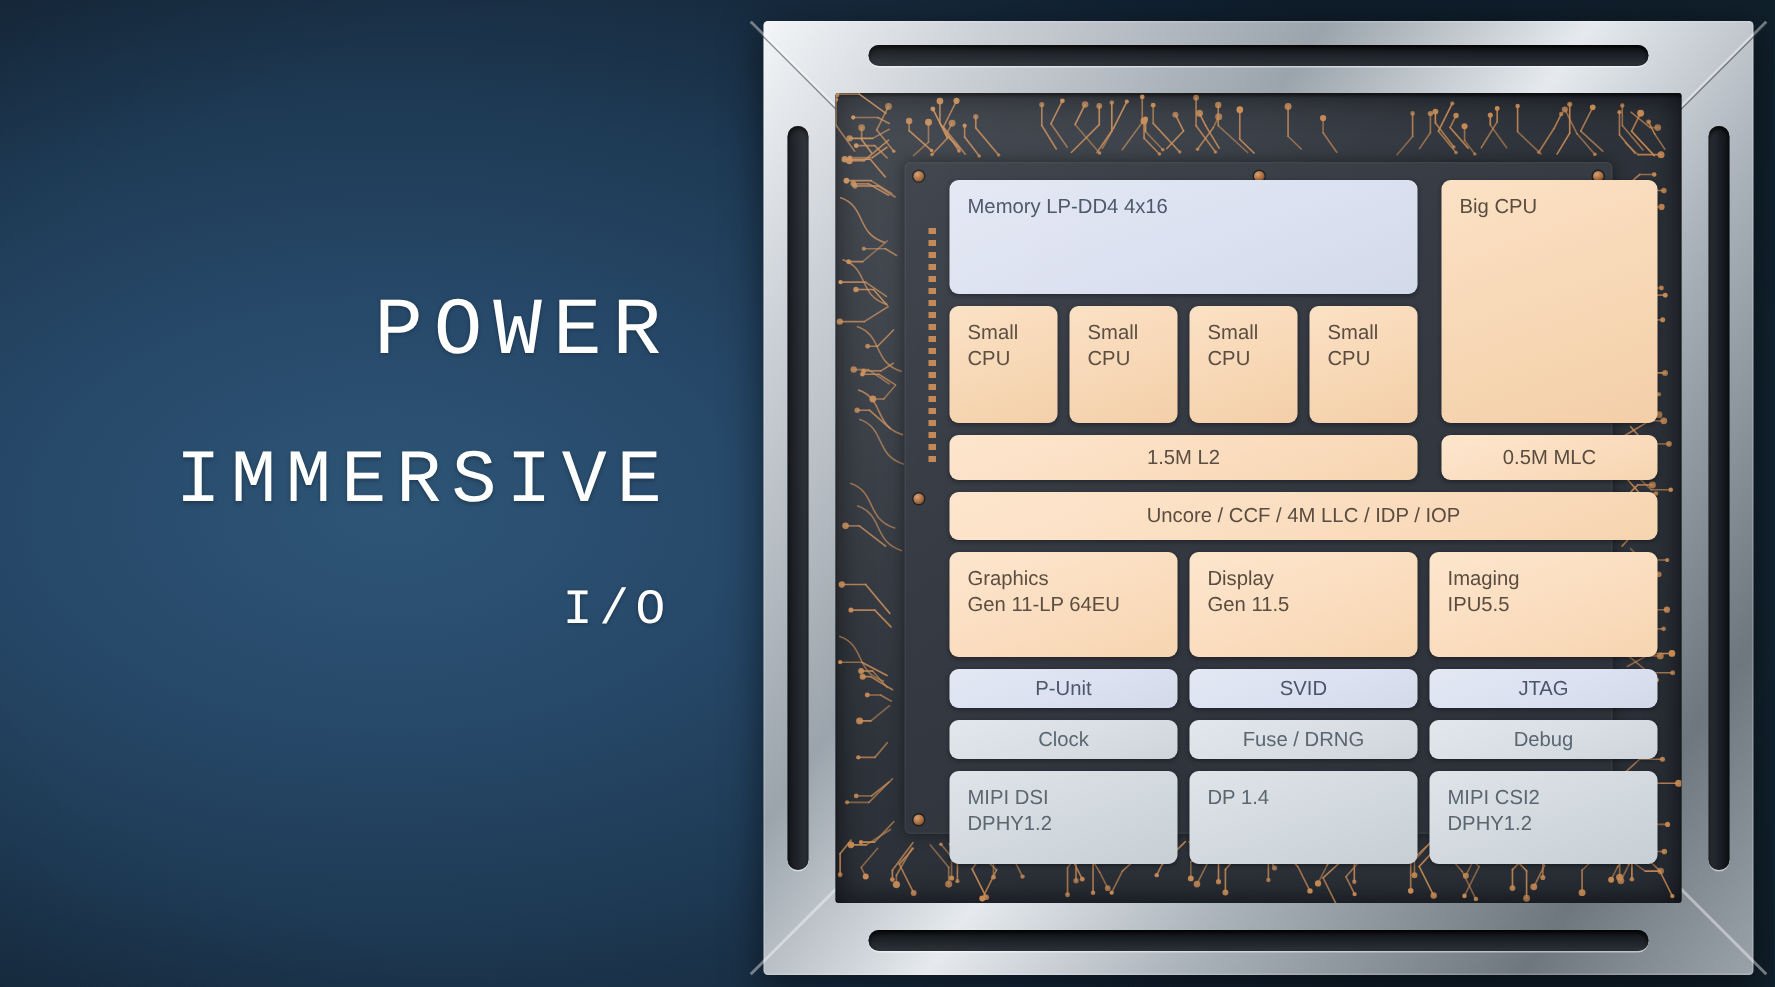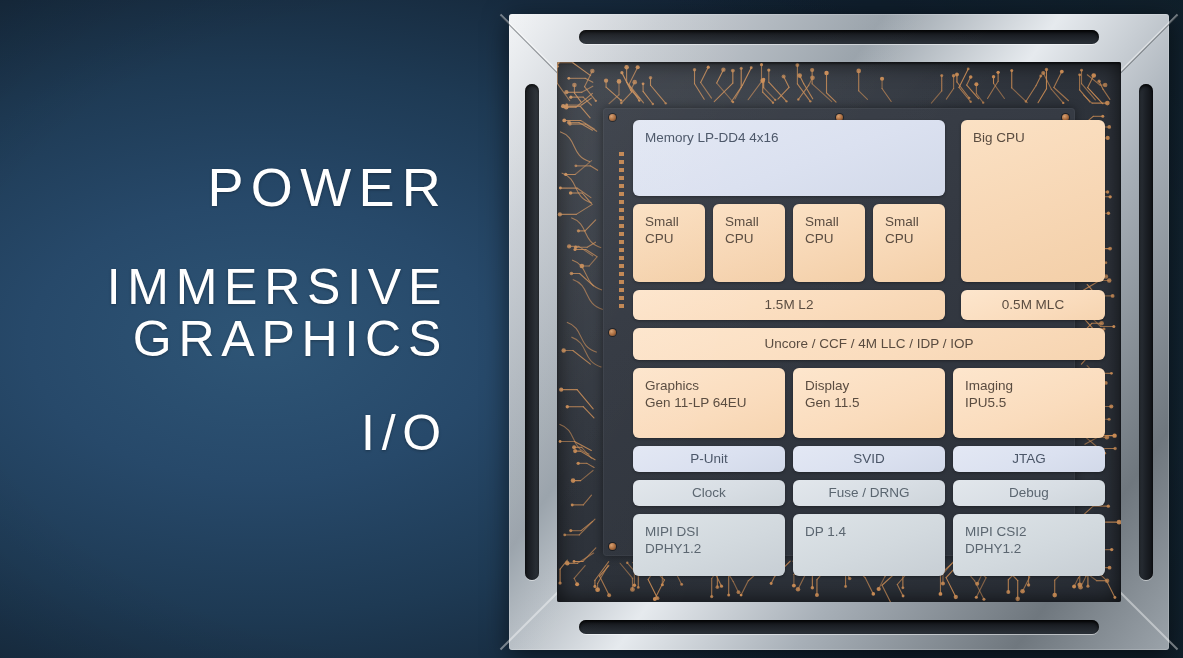--- a/index.html
+++ b/index.html
@@ -27,34 +27,35 @@
   }
 
   
   #headings {
     position: absolute;
     left: 0; top: 0;
     width: 460px; height: 658px;
     display: flex; flex-direction: column;
     align-items: flex-end; justify-content: center;
     padding-right: 12px;
+    font-family: Liberation Mono, monospace;
   }
   .head-group { text-align: right; width: 100%; }
   .head-line {
     color: #ffffff;
     font-weight: 300;
     letter-spacing: 0.135em;
     line-height: 1.04;
     text-indent: 0.135em;
     white-space: nowrap;
     text-shadow: 0 1px 3px rgba(0,0,0,0.30);
   }
   .g1 .head-line { font-size: 54px; }
   .g2 .head-line { font-size: 50px; }
-  .g3 .head-line { font-size: 50px; }
+  .g3 .head-line { font-size: 33px; }
   .g4 .head-line { font-size: 50px; color: #d6d7d9; }
   .gap-a { height: 46px; }
   .gap-b { height: 42px; }
   .gap-c { height: 40px; }
 
   
   #chip {
     position: absolute;
     left: 509px; top: 14px;
     width: 660px; height: 636px;
@@ -181,21 +182,20 @@
 <div id="bg-right-fade"></div>
 <div id="bg-vignette"></div>
 
 <div id="headings">
   <div class="head-group g1">
     <div class="head-line">POWER</div>
   </div>
   <div class="gap-a"></div>
   <div class="head-group g2">
     <div class="head-line">IMMERSIVE</div>
-    <div class="head-line">GRAPHICS</div>
   </div>
   <div class="gap-b"></div>
   <div class="head-group g3">
     <div class="head-line">I/O</div>
   </div>
   <div class="gap-c"></div>
 </div>
 
 <div id="chip">
 

